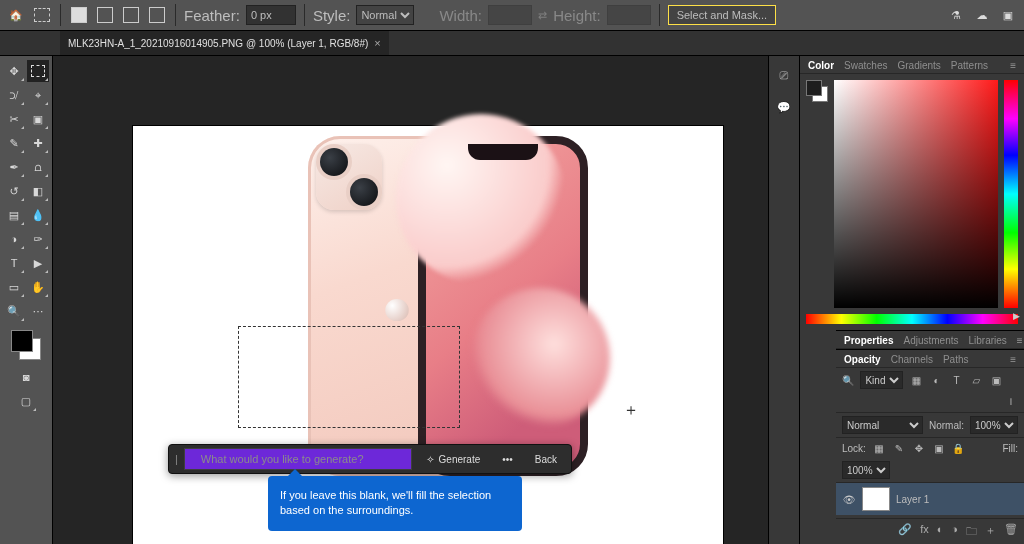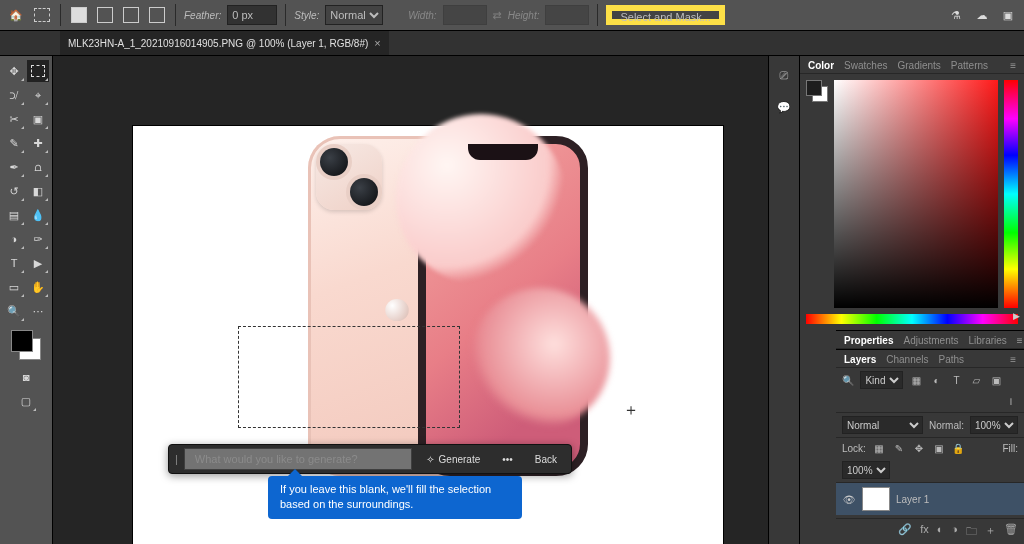--- a/index.html
+++ b/index.html
@@ -25,32 +25,32 @@
   #opt-bar {
     display:flex; align-items:center; gap:6px;
     height:30px; padding:0 6px;
     background:var(--bg-panel3); border-bottom:1px solid #000;
   }
   #opt-bar .obtn {
     width:20px; height:20px; display:flex; align-items:center; justify-content:center;
     color:#dcdcdc; cursor:pointer;
   }
   #opt-bar .div { width:1px; height:22px; background:#2a2a2a; margin:0 2px; }
-  #opt-bar .lab { color:var(--fg-dim); font-size:10px;font-style:italic; }
+  #opt-bar .lab { color:var(--fg-dim); font-size:15px; }
   #opt-bar input.small {
     width:40px; height:18px; background:var(--bg-dark); border:1px solid #222;
     color:var(--fg-dim); font-size:11px; padding:0 4px;
   }
   #opt-bar select.small {
     height:20px; background:var(--bg-panel2); border:1px solid #222;
     color:var(--fg-dim); font-size:11px;
   }
   #opt-bar button.opt-btn {
     height:20px; padding:0 8px; background:var(--bg-panel2);
-    border:6px solid #fde047; color:var(--fg-dim); font-size:11px; cursor:pointer;
+    border:1px solid #fde047; color:var(--fg-dim); font-size:11px; cursor:pointer;
   }
   #opt-bar .spacer { flex:1 }
   .icon-sq { width:14px; height:14px; border:1px solid #ccc; }
   
   #tab-strip {
     height:24px; background:var(--bg-dark); display:flex; align-items:flex-end;
     padding-left:60px; border-bottom:1px solid #000;
   }
   .doc-tab {
     height:24px; display:flex; align-items:center; gap:6px;
@@ -146,32 +146,32 @@
   #cursor { position:absolute; left:490px; top:274px; color:#333; font-size:16px;
     pointer-events:none; }
   
   #genbar {
     position:absolute; left:35px; top:318px; width:390px; height:28px;
     background:#2d2d2d; border:1px solid #111; border-radius:4px;
     display:flex; align-items:center; gap:6px; padding:0 6px;
     box-shadow:0 2px 8px rgba(0,0,0,.4);
   }
   #genbar input {
-    flex:1; background:#737373; border:1px solid #3f3f3f; height:20px;
-    color:#ddd; font-size:11px; padding:0 10px;
+    flex:1; background:#6d28d9; border:1px solid #3f3f3f; height:20px;
+    color:#ddd; font-size:11px; padding:0 16px;
   }
   #genbar input::placeholder { color:#8b8b8b; }
   #genbar .gbtn {
     display:flex; align-items:center; gap:4px; height:20px;
     padding:0 8px; font-size:10px; color:#ddd; cursor:pointer;
   }
   #gen-tip {
     position:absolute; left:135px; top:350px; width:230px;
     background:var(--blue); color:#fff; font-size:11px; line-height:1.4;
-    padding:6px 12px; border-radius:4px;
+    padding:12px 12px; border-radius:4px;
   }
   #gen-tip::before{
     content:""; position:absolute; top:-7px; left:20px;
     width:0;height:0;border-left:7px solid transparent;border-right:7px solid transparent;
     border-bottom:7px solid var(--blue);
   }
   
   #dock {
     width:30px; background:var(--bg-panel);
     display:flex; flex-direction:column; align-items:center;
@@ -421,21 +421,21 @@
       <div class="panel-tabs">
         <span class="active">Properties</span>
         <span>Adjustments</span>
         <span>Libraries</span>
         <span class="burger">≡</span>
       </div>
     </div>
 
     <div class="panel-sec" id="layers-panel" style="flex:1;display:flex;flex-direction:column">
       <div class="panel-tabs">
-        <span class="active">Layers</span>
+        <span class="active">Opacity</span>
         <span>Channels</span>
         <span>Paths</span>
         <span class="burger">≡</span>
       </div>
       <div id="layers-body">
         <div class="lrow controls">
           <span>🔍</span>
           <select class="lsel">
             <option>Kind</option>
           </select>

